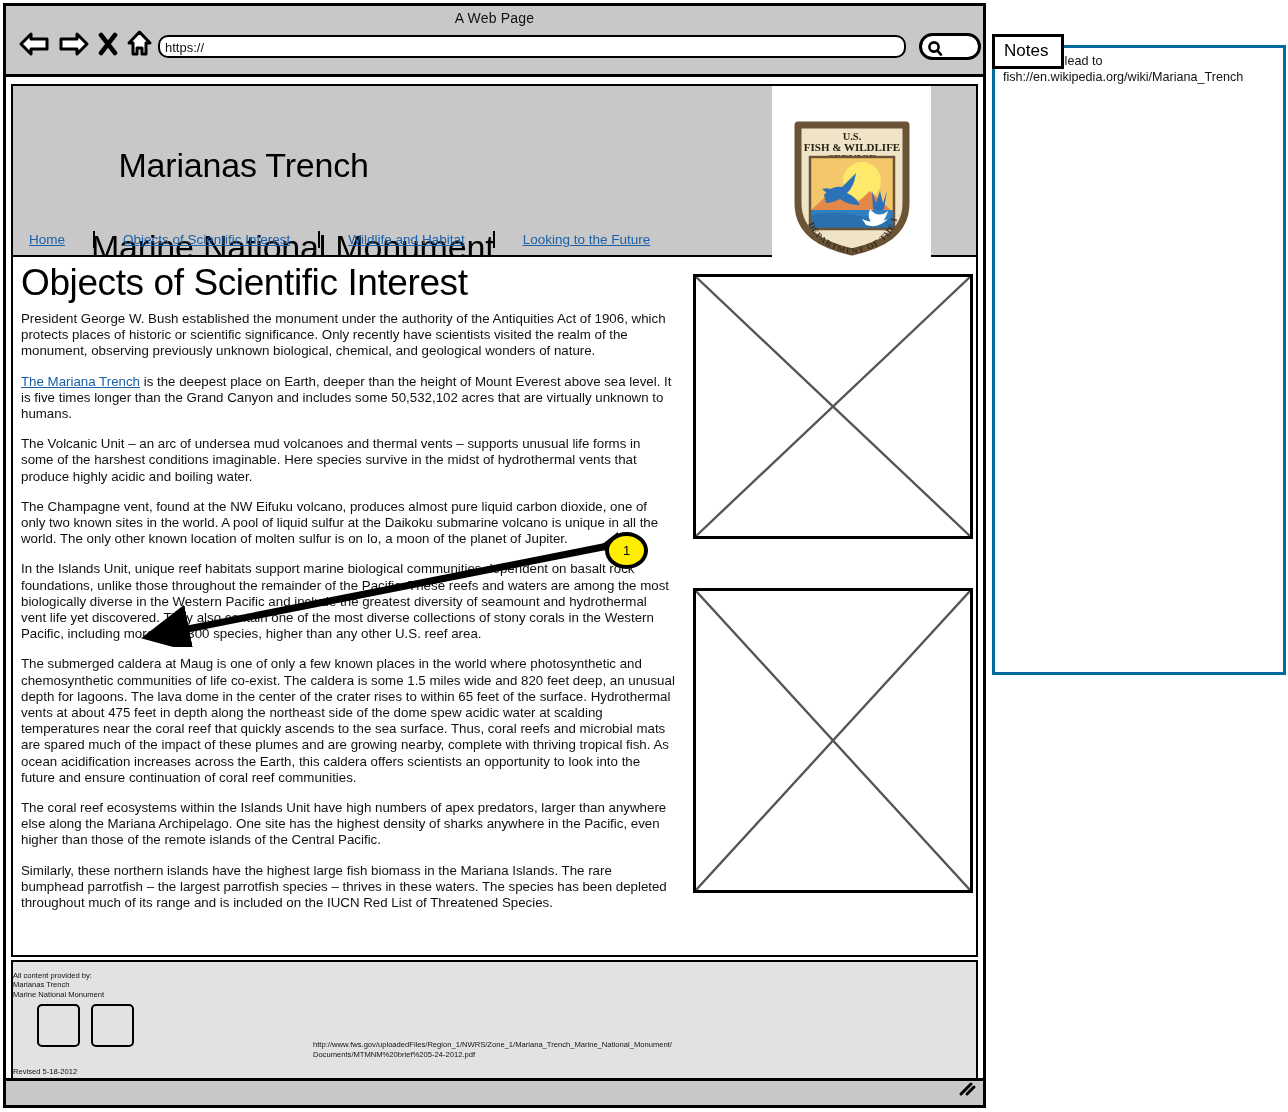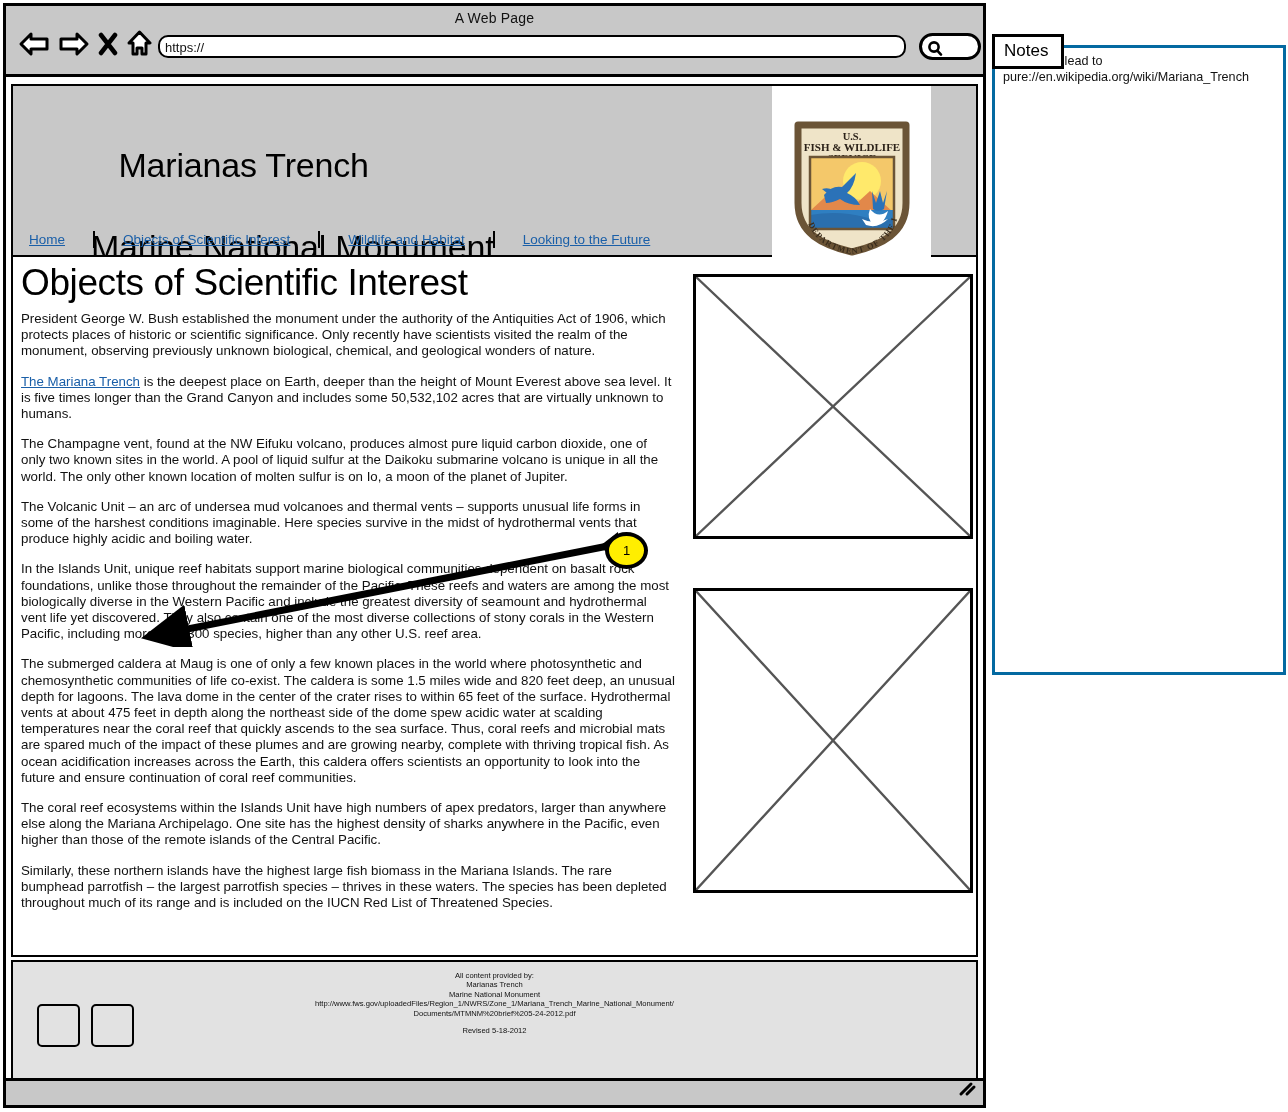--- a/index.html
+++ b/index.html
@@ -213,28 +213,28 @@
   .site-footer {
     position: relative;
     margin: 3px 5px 0 5px;
     height: 126px;
     background: #e2e2e2;
     border: 2px solid #000;
   }
   .footer-text {
     position: absolute;
     left: 0; right: 0; top: 9px;
-    text-align: center;
+    text-align: left;
     font-size: 7.6px;
     line-height: 9.4px;
     color: #111;
   }
   .footer-text .blk { margin-bottom: 8px; }
   .footer-text .blk:last-child { margin-bottom: 0; }
-  .footer-url { word-break: break-all; padding: 0 300px; }
+  .footer-url { word-break: break-all; padding: 0 300px; margin-top: 41px; }
   .footer-boxes {
     position: absolute;
     left: 24px; top: 42px;
     display: flex;
     gap: 11px;
   }
   .footer-box {
     width: 43px; height: 43px;
     border: 2px solid #000;
     border-radius: 5px;
@@ -396,22 +396,22 @@
           <a>Looking to the Future</a>
         </div>
       </div>
 
       <div class="content-wrap">
 
         <div class="article">
           <h1>Objects of Scientific Interest</h1>
           <p>President George W. Bush established the monument under the authority of the Antiquities Act of 1906, which protects places of historic or scientific significance. Only recently have scientists visited the realm of the monument, observing previously unknown biological, chemical, and geological wonders of nature.</p>
           <p><a class="inline-link">The Mariana Trench</a><span> is the deepest place on Earth, deeper than the height of Mount Everest above sea level. It is five times longer than the Grand Canyon and includes some 50,532,102 acres that are virtually unknown to humans.</span></p>
+          <p>The Volcanic Unit – an arc of undersea mud volcanoes and thermal vents – supports unusual life forms in some of the harshest conditions imaginable. Here species survive in the midst of hydrothermal vents that produce highly acidic and boiling water.</p>
           <p>The Champagne vent, found at the NW Eifuku volcano, produces almost pure liquid carbon dioxide, one of only two known sites in the world. A pool of liquid sulfur at the Daikoku submarine volcano is unique in all the world. The only other known location of molten sulfur is on Io, a moon of the planet of Jupiter.</p>
-          <p>The Volcanic Unit – an arc of undersea mud volcanoes and thermal vents – supports unusual life forms in some of the harshest conditions imaginable. Here species survive in the midst of hydrothermal vents that produce highly acidic and boiling water.</p>
           <p>In the Islands Unit, unique reef habitats support marine biological communities dependent on basalt rock foundations, unlike those throughout the remainder of the Pacific. These reefs and waters are among the most biologically diverse in the Western Pacific and include the greatest
 diversity of seamount and hydrothermal vent life yet discovered. They also contain one of the most diverse collections of stony corals in the Western Pacific, including more than 300 species, higher than any other U.S. reef area.</p>
           <p>The submerged caldera at Maug is one of only a few known places in the world where photosynthetic and chemosynthetic communities of life co-exist. The caldera is some 1.5 miles wide and 820 feet deep, an unusual depth for lagoons. The lava dome in the center of the crater rises to within 65 feet of the surface. Hydrothermal vents at about 475 feet in depth along the northeast side of the dome spew acidic water at scalding temperatures near the coral reef that quickly ascends to the sea surface. Thus, coral reefs and microbial mats are spared much of the impact of these plumes and are growing nearby, complete with thriving tropical fish. As ocean acidification increases across the Earth, this caldera offers scientists an opportunity to look into the future and ensure continuation of coral reef communities.</p>
           <p>The coral reef ecosystems within the Islands Unit have high numbers of apex predators, larger than anywhere else along the Mariana Archipelago. One site has the highest density of sharks anywhere in the Pacific, even higher than those of the remote islands of the Central Pacific.</p>
           <p>Similarly, these northern islands have the highest large fish biomass in the Mariana Islands. The rare bumphead parrotfish – the largest parrotfish species – thrives in these waters. The species has been depleted throughout much of its range and is included on the IUCN Red List of Threatened Species.</p>
         </div>
 
         <div class="img-ph" style="left:680px; top:17px; width:280px; height:265px;">
           <svg viewBox="0 0 280 265" preserveAspectRatio="none">
               <path d="M0 0 L280 265 M280 0 L0 265" stroke="#555" stroke-width="2.4"></path>
@@ -468,18 +468,18 @@
       </div>
 
     </div>
   </div>
 
   <div class="notes-panel">
     <div class="notes-tab">Notes</div>
     <div class="notes-body">
       <div class="notes-content">
         <div>1. Link will lead to</div>
-        <div>pure://en.wikipedia.org/wiki/Mariana_Trench</div>
+        <div>fish://en.wikipedia.org/wiki/Mariana_Trench</div>
       </div>
     </div>
   </div>
 
 </div>
 
 </body></html>

